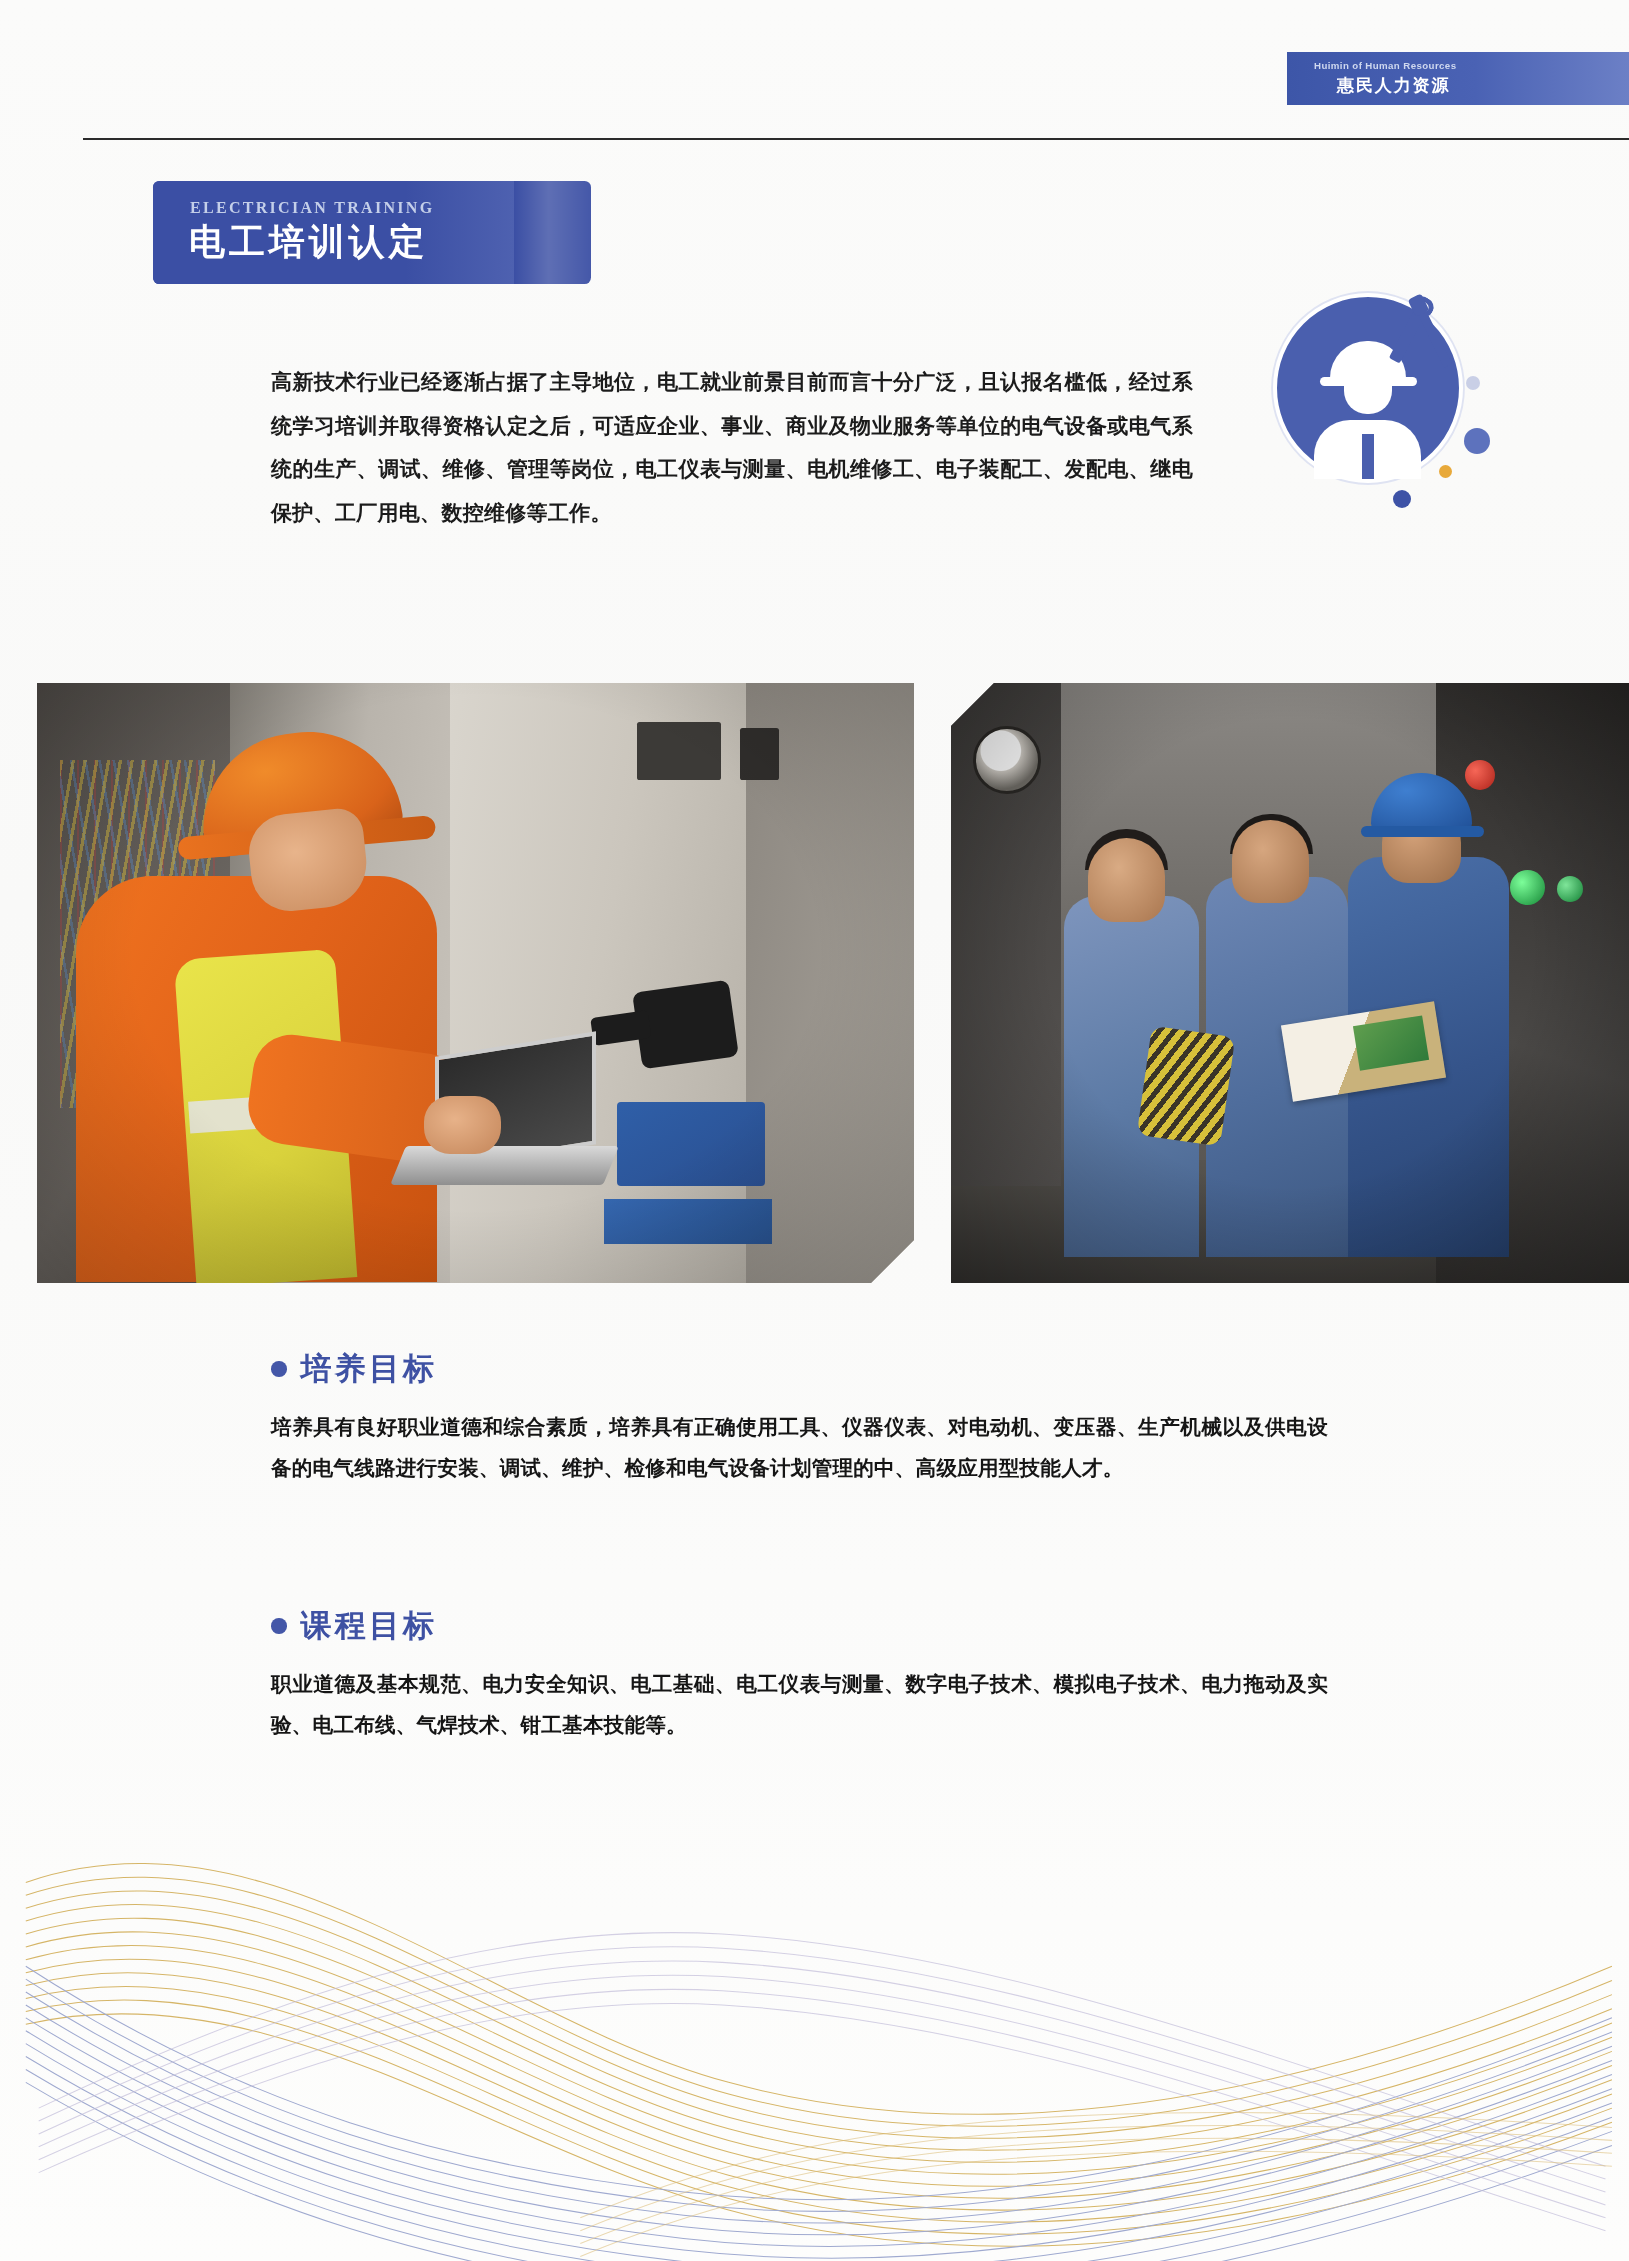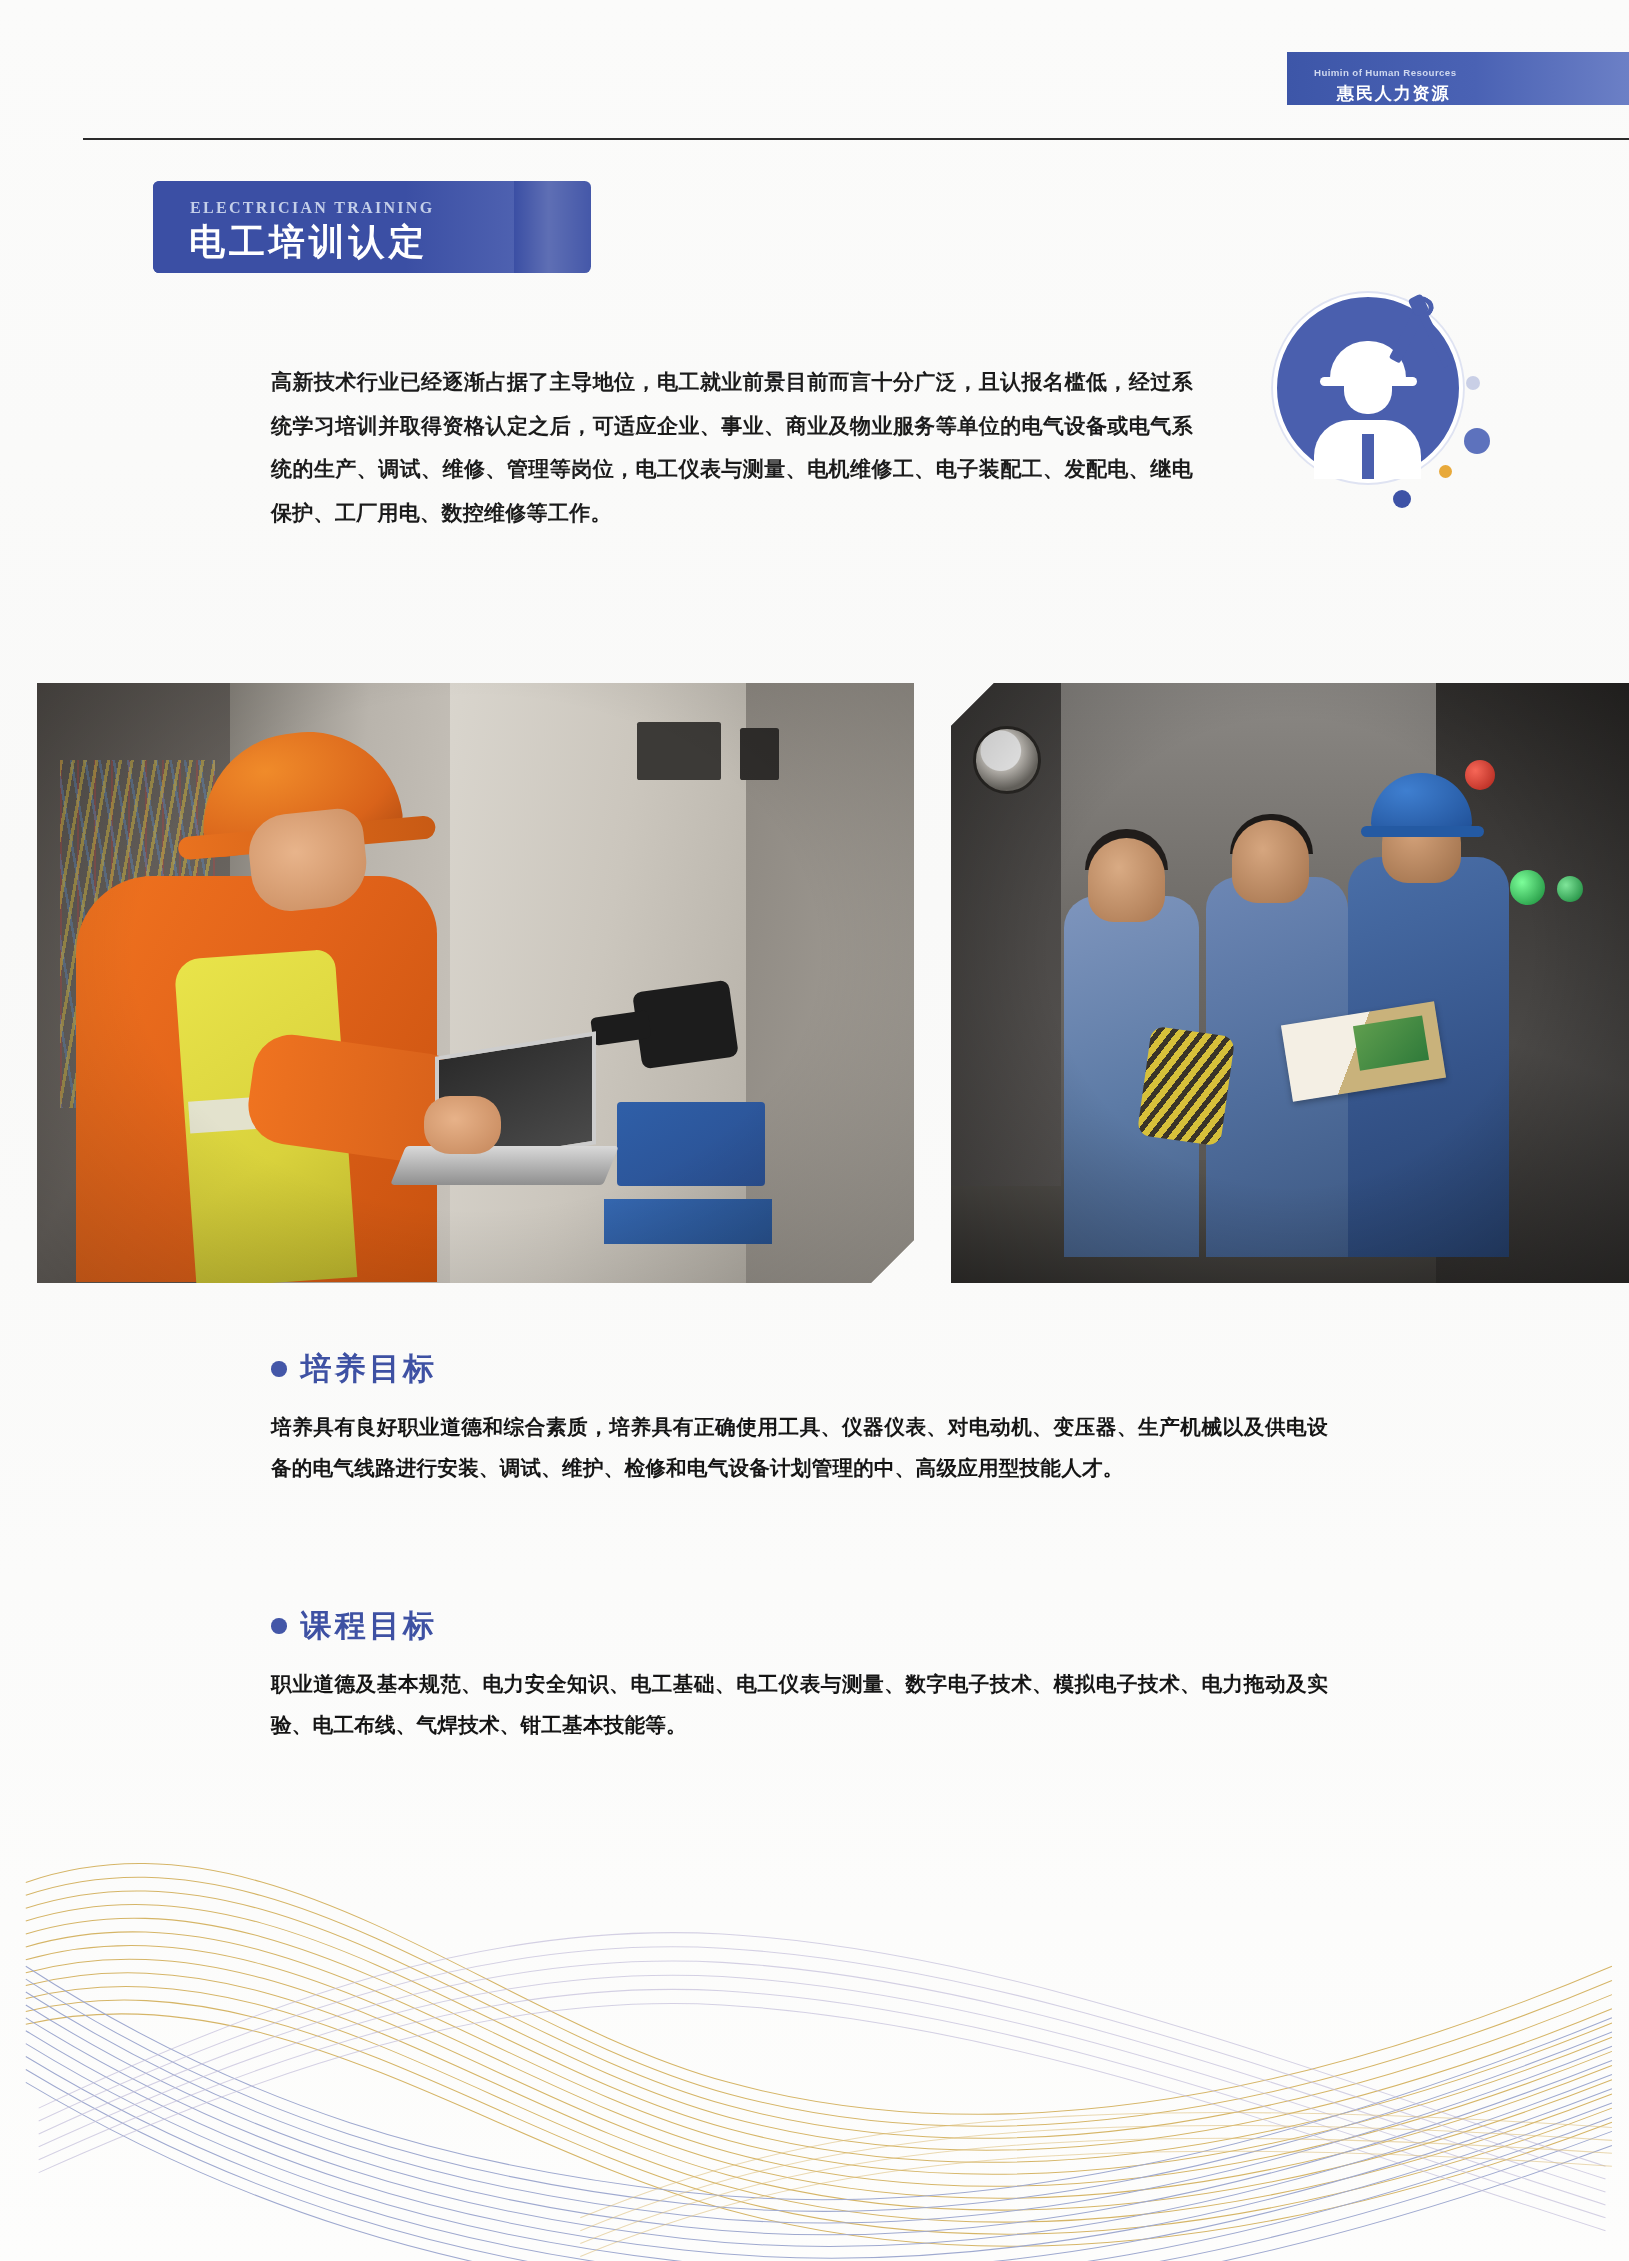--- a/index.html
+++ b/index.html
@@ -25,21 +25,21 @@
   
   .brand-tab {
     position: absolute;
     top: 52px;
     left: 1287px;
     width: 343px;
     height: 53px;
     background: linear-gradient(90deg,#3d56a8 0%, #4a62b4 55%, #6c80c6 100%);
     display: flex;
     flex-direction: column;
-    justify-content: flex-end;
+    justify-content: center;
     padding-left: 27px;
     box-sizing: border-box;
   }
   .brand-en {
     color: #cfd8ef;
     font-size: 9.7px;
     letter-spacing: 0.4px;
     font-weight: bold;
     margin-bottom: 3.9px;
   }
@@ -59,21 +59,21 @@
     height: 1.9px;
     background: #2b2b2b;
   }
 
   
   .title-block {
     position: absolute;
     left: 153px;
     top: 181px;
     width: 438px;
-    height: 92px;
+    height: 103px;
   }
   .title-plate {
     position: absolute;
     inset: 0;
     background: #3b4fa4;
     border-radius: 6.4px 6.4px 6.4px 6.4px;
   }
   .title-plate:after {
     content: "";
     position: absolute;

